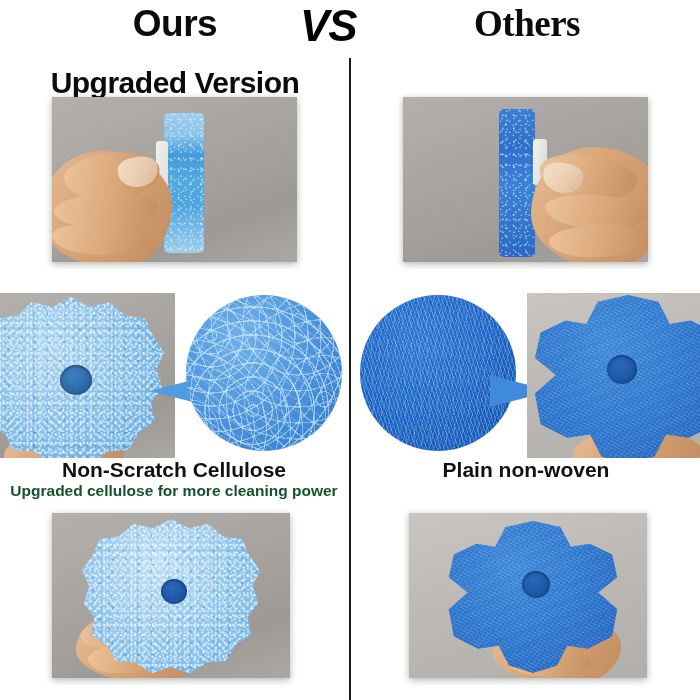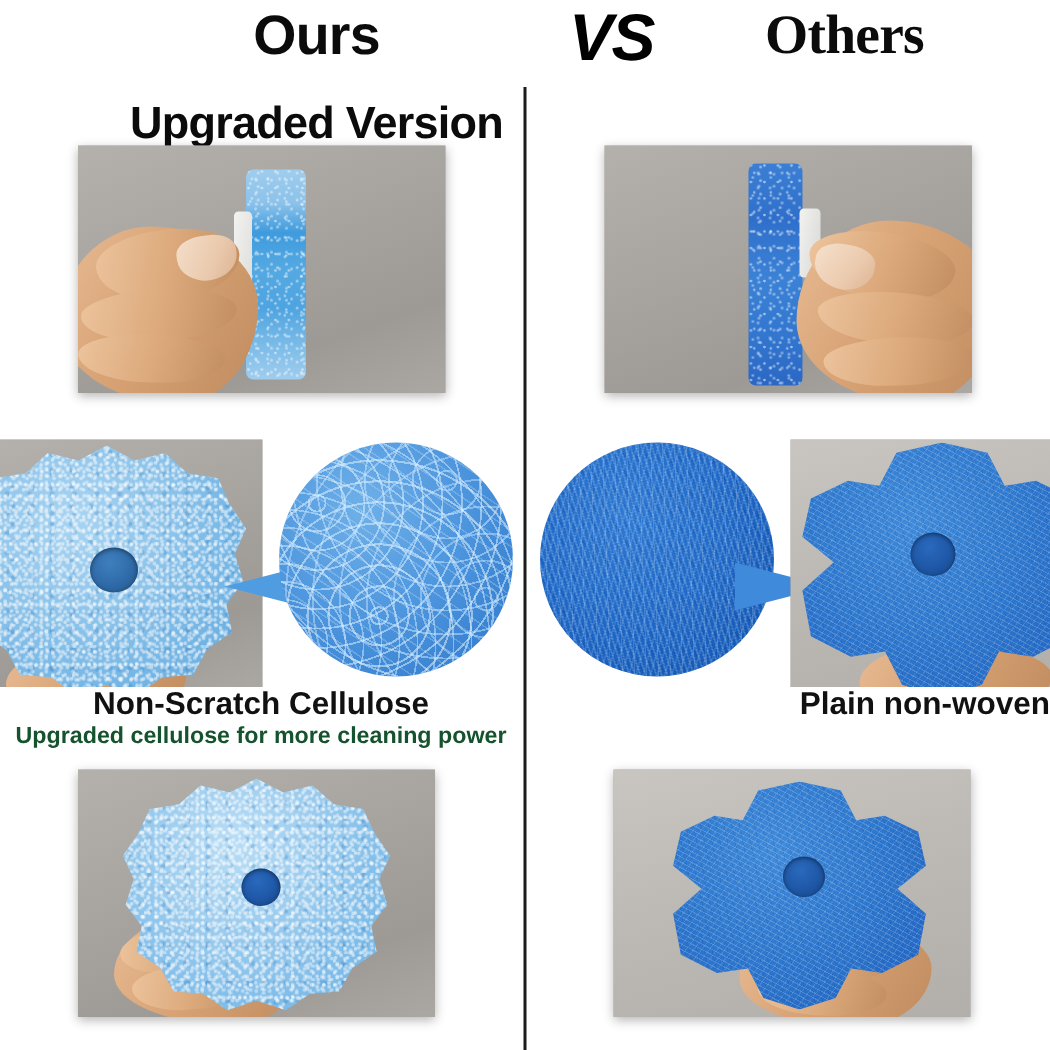--- a/index.html
+++ b/index.html
@@ -21,21 +21,20 @@
     background: #ffffff;
     overflow: hidden;
   }
 
   
   .header-zone {
     position: absolute;
     top: 0; left: 0;
     width: 644px;
     height: 90px;
-    margin-left: 36px;
   }
 
   .hdr-title {
     position: absolute;
     font-weight: bold;
     color: #0b0b0b;
     letter-spacing: -0.5px;
     white-space: nowrap;
     text-align: center;
   }
@@ -60,21 +59,21 @@
   #vs-label {
     position: absolute;
     left: 300px;
     width: 100px;
     top: 2px;
     font-size: 44px;
     line-height: 48px;
     font-weight: bold;
     font-style: italic;
     color: #000;
-    text-align: right;
+    text-align: left;
     letter-spacing: -1px;
   }
 
   
   #divider {
     position: absolute;
     left: 349px;
     top: 58px;
     width: 2px;
     height: 642px;
@@ -334,21 +333,21 @@
   }
   .cap-sub {
     font-size: 15.5px;
     font-weight: bold;
     color: #14532d;
     line-height: 20px;
     white-space: nowrap;
   }
 
   #cap-left  { left: 0px;   top: 459px; width: 348px; }
-  #cap-right { left: 352px; top: 459px; width: 348px; text-align: right; }
+  #cap-right { left: 352px; top: 459px; width: 348px; }
 </style>
 </head>
 <body>
 
 <div id="page">
 
   <div class="header-zone">
     <div class="hdr-title hdr-main" id="ours-title">Ours</div>
     <div class="hdr-title hdr-sub" id="ours-sub">Upgraded Version</div>
 

